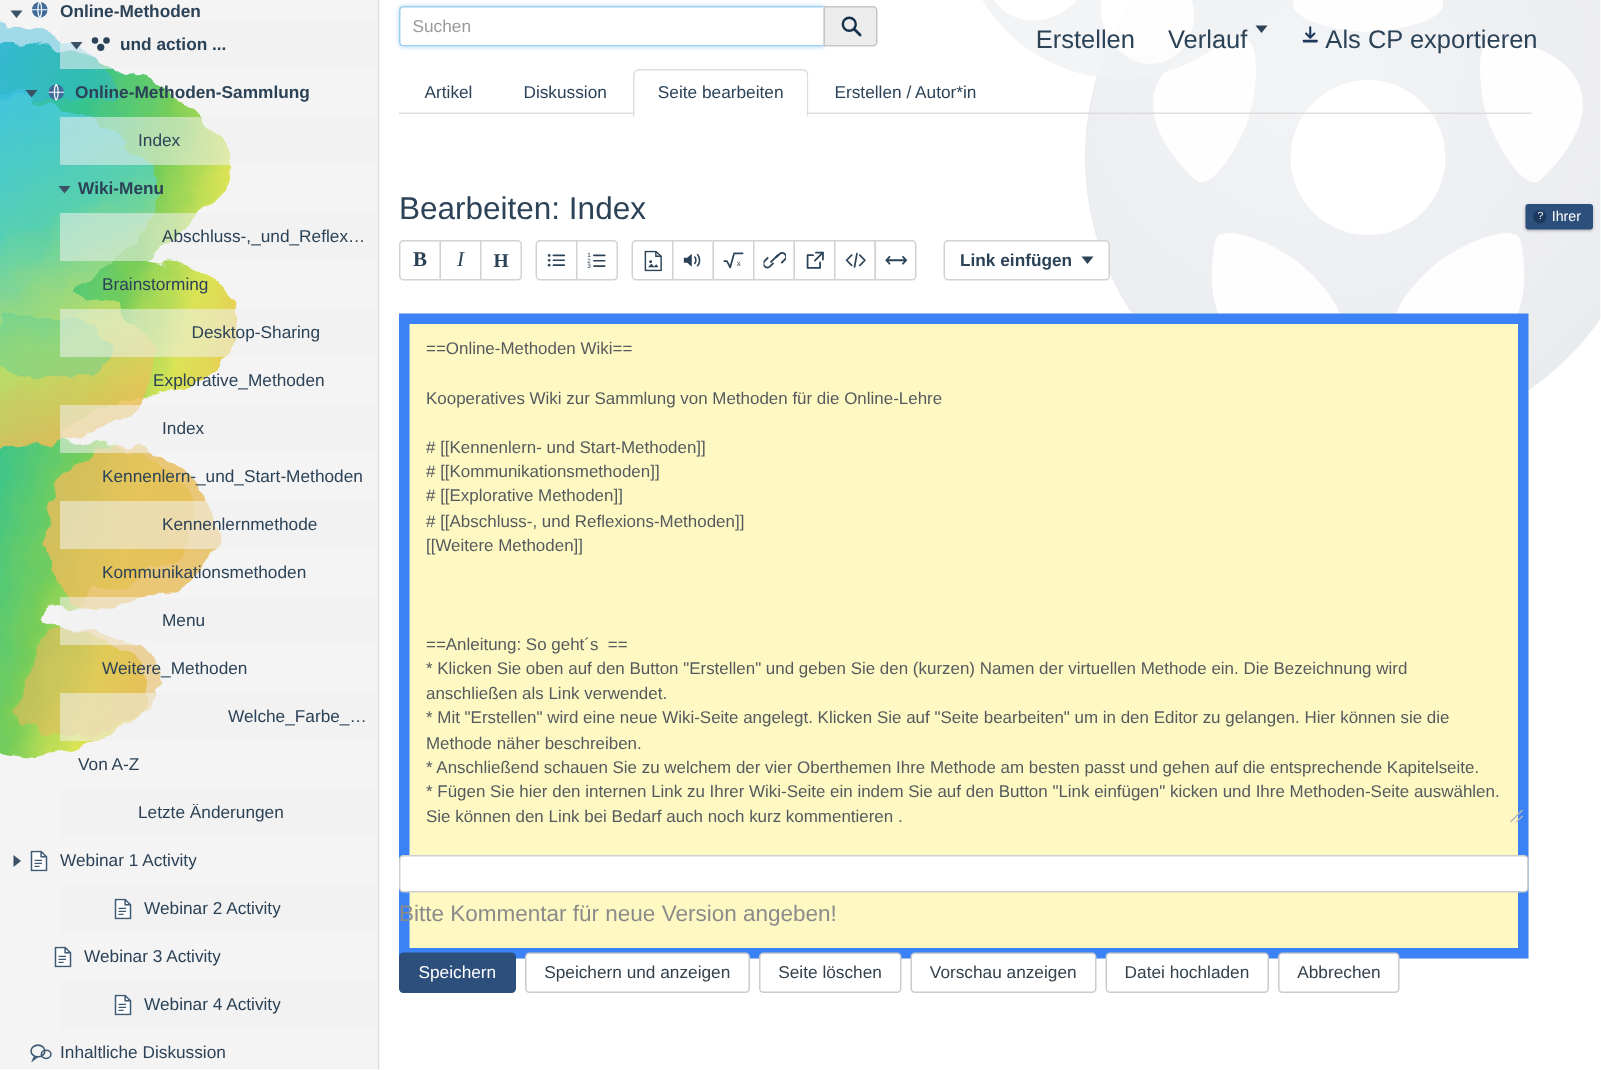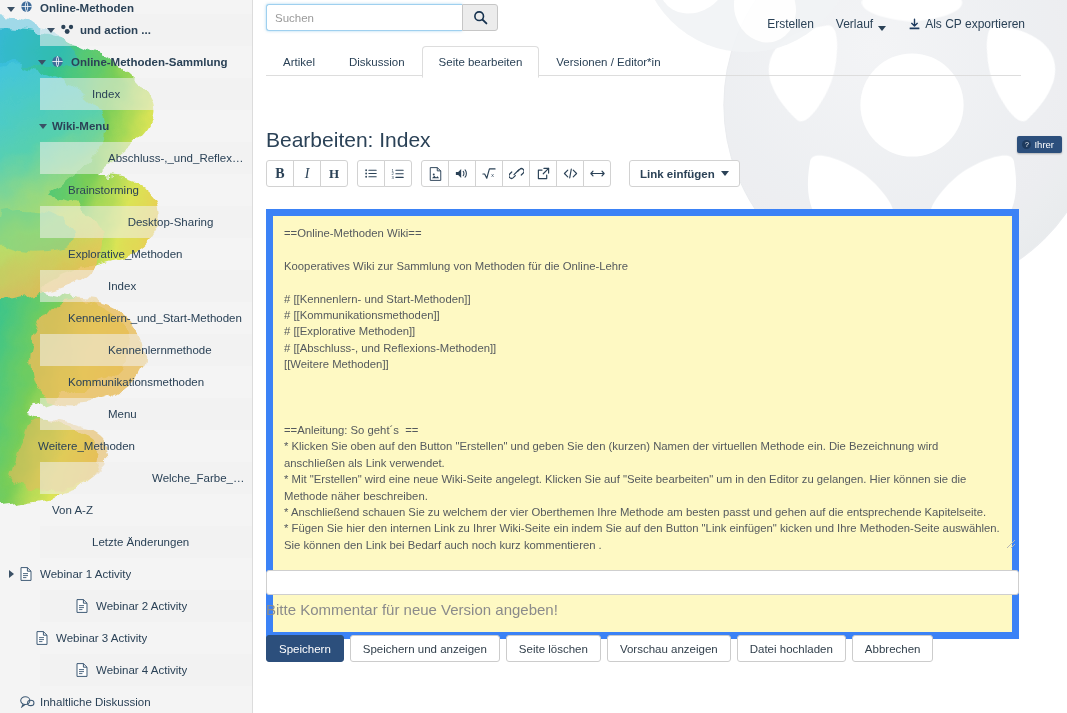--- a/index.html
+++ b/index.html
@@ -62,21 +62,21 @@
     background: #ffffff;
     overflow: hidden;
   }
   
   .cogwrap { position: absolute; right: -60px; top: -110px; width: 430px; height: 430px; z-index: 0; opacity: .95; pointer-events: none; }
   .cogwrap2 { position: absolute; right: 205px; top: -170px; width: 230px; height: 230px; z-index: 0; opacity: .9; pointer-events: none; }
 
   
   .searchrow { position: absolute; left: 13px; top: 4px; display: flex; z-index: 5; }
   .searchbox {
-    width: 196px; height: 27px;
+    width: 283px; height: 27px;
     border: 1px solid #9fd0ef;
     border-right: none;
     border-radius: 3px 0 0 3px;
     padding: 0 8px;
     font-size: 11.5px;
     color: #333;
     background: #fff;
     outline: none;
     box-shadow: 0 0 3px rgba(100,180,230,.55);
   }
@@ -85,21 +85,21 @@
     width: 36px; height: 27px;
     border: 1px solid #c6c6c6;
     border-radius: 0 3px 3px 0;
     background: #ececec;
     display: flex; align-items: center; justify-content: center;
     cursor: pointer; padding: 0;
   }
 
   
   .hdrlinks { position: absolute; right: 42px; top: 17px; display: flex; align-items: center; gap: 22px; z-index: 5; }
-  .hdrlink { font-size: 12px; color: #2b4257; cursor: pointer; display: flex; align-items: flex-end; gap: 4px; }
+  .hdrlink { font-size: 17px; color: #2b4257; cursor: pointer; display: flex; align-items: flex-start; gap: 4px; }
   .hdrlink .dncaret { border-left: 4px solid transparent; border-right: 4px solid transparent; border-top: 5px solid #2b4257; display:inline-block; margin-left:1px; }
 
   
   .tabs { position: absolute; left: 13px; top: 46px; display: flex; z-index: 5; }
   .tab {
     font-size: 11.5px; color: #2b4257;
     padding: 8px 16px 8px 16px;
     cursor: pointer;
     border: 1px solid transparent;
     border-radius: 4px 4px 0 0;
@@ -265,21 +265,21 @@
         </li>
         <li class="nav-item band bold" style="padding-left: 7px; padding-right: 6px;">
           <span class="caret down"></span>
           <span class="ico"><svg width="15" height="13" viewBox="0 0 18 14">
               <circle cx="4" cy="4" r="2.6" fill="#2b4257"></circle>
               <circle cx="13.2" cy="4" r="2.6" fill="#2b4257"></circle>
               <circle cx="8.6" cy="9.4" r="2.9" fill="#2b4257"></circle>
             </svg></span>
           <span class="lbl">und action ...</span>
         </li>
-        <li class="nav-item bold" style="padding-left: 38px; padding-right: 6px;">
+        <li class="nav-item bold" style="padding-left: 17px; padding-right: 6px; text-align: center;">
           <span class="caret down"></span>
           <span class="ico"><svg width="13" height="13" viewBox="0 0 16 16">
               <circle cx="8" cy="8" r="6.4" fill="#3e6b99"></circle>
               <path d="M1.6 8h12.8M8 1.6c2 2 2 10.8 0 12.8M8 1.6c-2 2-2 10.8 0 12.8" stroke="#fff" stroke-width="1" fill="none"></path>
             </svg></span>
           <span class="lbl">Online-Methoden-Sammlung</span>
         </li>
         <li class="nav-item band" style="padding-left: 39px; padding-right: 6px;">
           <span class="caret"></span>
           <span class="lbl">Index</span>
@@ -293,45 +293,45 @@
           <span class="lbl">Abschluss-,_und_Reflexions-Methoden</span>
         </li>
         <li class="nav-item" style="padding-left: 55px; padding-right: 6px;">
           <span class="caret"></span>
           <span class="lbl">Brainstorming</span>
         </li>
         <li class="nav-item band" style="padding-left: 55px; padding-right: 6px; flex-direction: column;">
           <span class="caret"></span>
           <span class="lbl">Desktop-Sharing</span>
         </li>
+        <li class="nav-item" style="padding-left: 55px; padding-right: 6px; gap: 34px;">
+          <span class="caret"></span>
+          <span class="lbl">Explorative_Methoden</span>
+        </li>
+        <li class="nav-item band" style="padding-left: 55px; padding-right: 6px;">
+          <span class="caret"></span>
+          <span class="lbl">Index</span>
+        </li>
         <li class="nav-item" style="padding-left: 55px; padding-right: 6px;">
           <span class="caret"></span>
-          <span class="lbl">Explorative_Methoden</span>
+          <span class="lbl">Kennenlern-_und_Start-Methoden</span>
         </li>
         <li class="nav-item band" style="padding-left: 55px; padding-right: 6px;">
           <span class="caret"></span>
-          <span class="lbl">Index</span>
+          <span class="lbl">Kennenlernmethode</span>
         </li>
         <li class="nav-item" style="padding-left: 55px; padding-right: 6px;">
           <span class="caret"></span>
-          <span class="lbl">Kennenlern-_und_Start-Methoden</span>
+          <span class="lbl">Kommunikationsmethoden</span>
         </li>
         <li class="nav-item band" style="padding-left: 55px; padding-right: 6px;">
           <span class="caret"></span>
-          <span class="lbl">Kennenlernmethode</span>
+          <span class="lbl">Menu</span>
         </li>
         <li class="nav-item" style="padding-left: 55px; padding-right: 6px;">
-          <span class="caret"></span>
-          <span class="lbl">Kommunikationsmethoden</span>
-        </li>
-        <li class="nav-item band" style="padding-left: 55px; padding-right: 6px;">
-          <span class="caret"></span>
-          <span class="lbl">Menu</span>
-        </li>
-        <li class="nav-item" style="padding-left: 25px; padding-right: 6px;">
           <span class="caret"></span>
           <span class="lbl">Weitere_Methoden</span>
         </li>
         <li class="nav-item band" style="padding-left: 55px; padding-right: 6px; gap: 44px;">
           <span class="caret"></span>
           <span class="lbl">Welche_Farbe_passt_heute</span>
         </li>
         <li class="nav-item" style="padding-left: 39px; padding-right: 6px;">
           <span class="caret"></span>
           <span class="lbl">Von A-Z</span>
@@ -479,21 +479,21 @@
           </span>
           <span>Als CP exportieren</span>
         </div>
       </div>
 
     <div class="tabline"></div>
     <div class="tabs" id="tabbar">
         <div class="tab"><span>Artikel</span></div>
         <div class="tab"><span>Diskussion</span></div>
         <div class="tab active"><span>Seite bearbeiten</span></div>
-        <div class="tab"><span>Versionen / Editor*in</span></div>
+        <div class="tab"><span>Erstellen / Autor*in</span></div>
       </div>
 
     <div class="helpbtn">
       <span class="qi">?</span>
       <span>Ihrer</span>
     </div>
 
     <div class="ptitle">Bearbeiten: Index</div>
 
     <div class="etoolbar" id="etoolbar">

